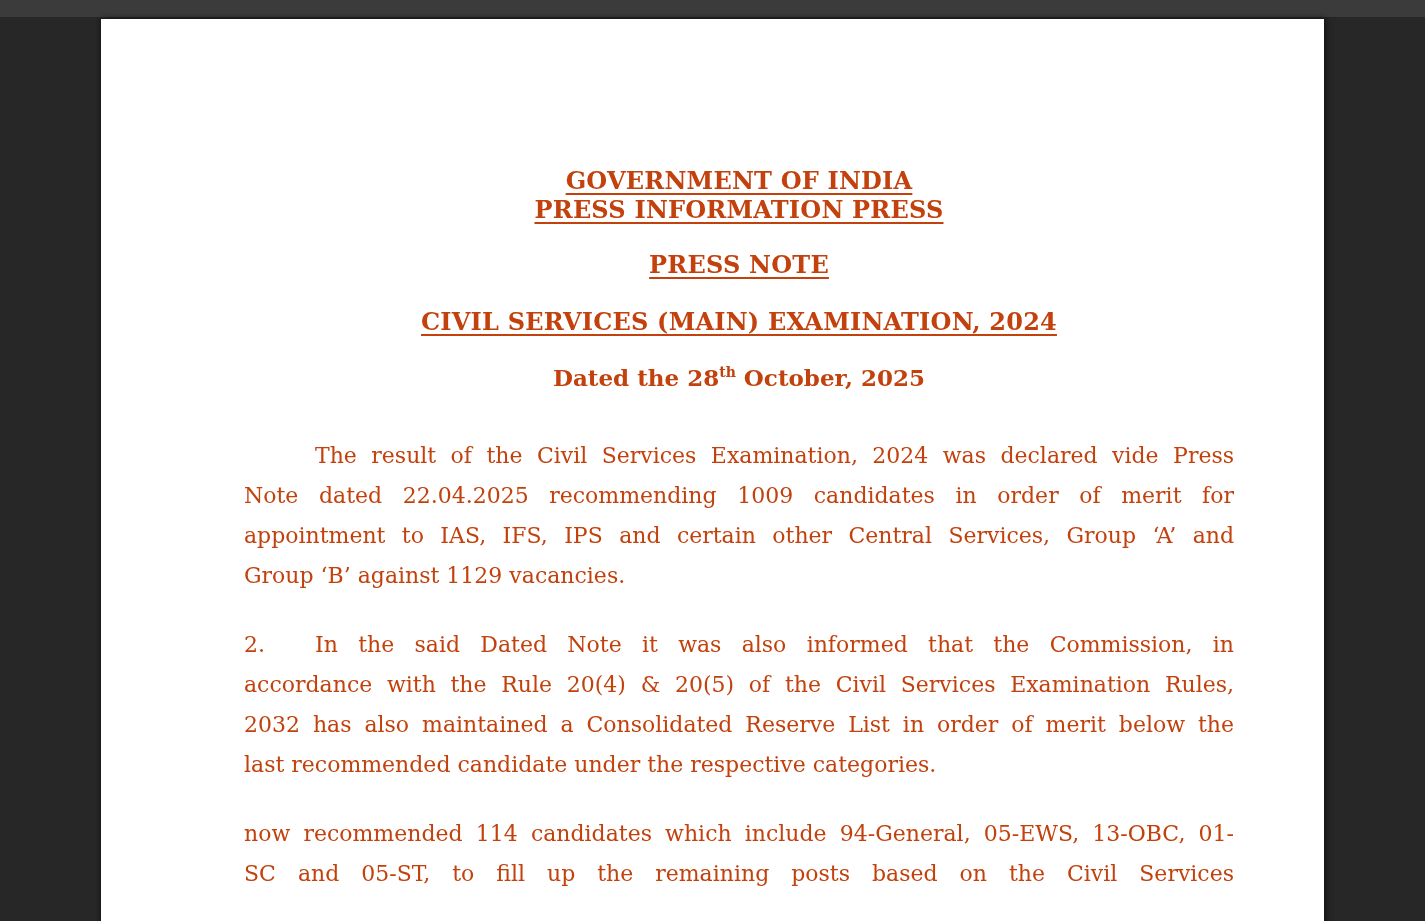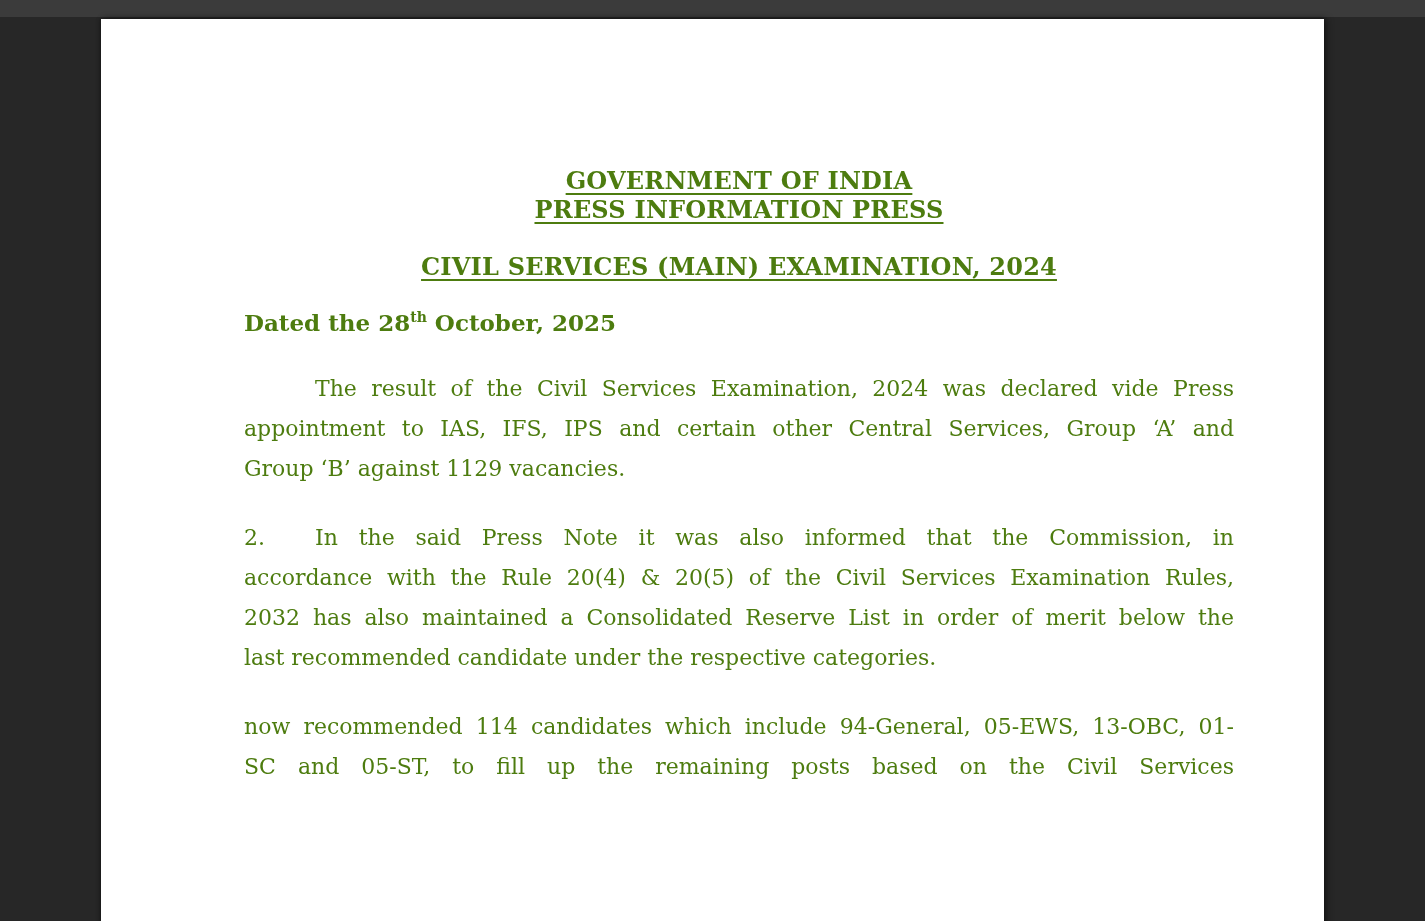--- a/index.html
+++ b/index.html
@@ -20,50 +20,50 @@
     background: #272727;
   }
   .page {
     position: absolute; left: 101px; top: 2px;
     width: 1223px; height: 1100px;
     background: #ffffff;
     box-shadow: 3px 0 7px rgba(0,0,0,0.45), -1px 0 4px rgba(0,0,0,0.35);
   }
   .content {
     padding: 147px 90px 0 143px; 
-    color: #4d7c0f;
+    color: #c2410c;
   }
   .hline {
     text-align: center;
     font-family: "DejaVu Serif", serif;
     font-weight: bold;
     font-size: 24px;
     line-height: 29px;
     text-decoration: underline;
     text-underline-offset: 4px;
     text-decoration-thickness: 2px;
     letter-spacing: 0.2px;
   }
   .h-pressnote { margin-top: 26px; }
   .h-exam      { margin-top: 28px; text-decoration: underline; }
   .dateline {
     margin-top: 27px;
-    text-align: left;
+    text-align: center;
     font-family: "DejaVu Serif", serif;
     font-weight: bold;
     font-size: 23px;
     line-height: 29px;
   }
   .dateline sup {
     font-size: 14px;
     vertical-align: super;
     line-height: 0;
   }
   .para {
-    margin-top: 32px;
+    margin-top: 44px;
     font-family: "DejaVu Serif", serif;
     font-size: 22px;
     line-height: 40px;
   }
   .para + .para { margin-top: 29px; }
   .ln {
     text-align: justify;
     text-justify: inter-word;
     white-space: nowrap;
   }
@@ -79,33 +79,35 @@
 
 <div class="topbar"></div>
 
 <div class="viewer">
   <div class="page">
     <div class="content">
 
       <div class="hline">GOVERNMENT OF INDIA</div>
       <div class="hline">PRESS INFORMATION PRESS</div>
 
+      <div class="hline h-pressnote">PRESS NOTE</div>
 
       <div class="hline h-exam">CIVIL SERVICES (MAIN) EXAMINATION, 2024</div>
 
       <div class="dateline"><span>Dated the 28</span><sup>th</sup><span> October, 2025</span></div>
 
       <div class="para">
         <div class="ln just"><span class="pnum"></span><span>The result of the Civil Services Examination, 2024 was declared vide Press</span></div>
+        <div class="ln just">Note dated 22.04.2025 recommending 1009 candidates in order of merit for</div>
         <div class="ln just">appointment to IAS, IFS, IPS and certain other Central Services, Group ‘A’ and</div>
         <div class="ln last">Group ‘B’ against 1129 vacancies.</div>
       </div>
 
       <div class="para">
-        <div class="ln just"><span class="pnum">2.</span><span>In the said Press Note it was also informed that the Commission, in</span></div>
+        <div class="ln just"><span class="pnum">2.</span><span>In the said Dated Note it was also informed that the Commission, in</span></div>
         <div class="ln just">accordance with the Rule 20(4) &amp; 20(5) of the Civil Services Examination Rules,</div>
         <div class="ln just">2032 has also maintained a Consolidated Reserve List in order of merit below the</div>
         <div class="ln last">last recommended candidate under the respective categories.</div>
       </div>
 
       <div class="para">
         <div class="ln just">now recommended 114 candidates which include 94-General, 05-EWS, 13-OBC, 01-</div>
         <div class="ln just">SC and 05-ST, to fill up the remaining posts based on the Civil Services</div>
       </div>
 

